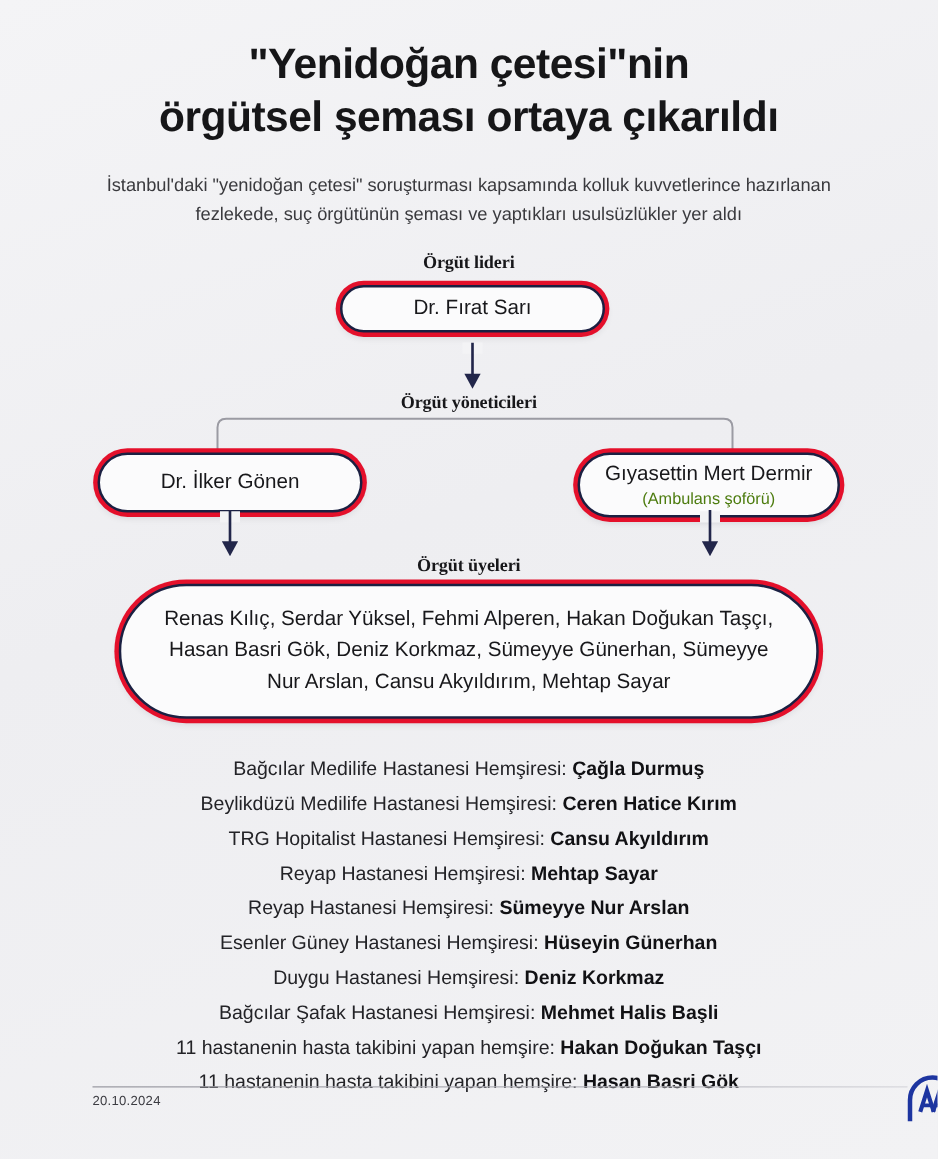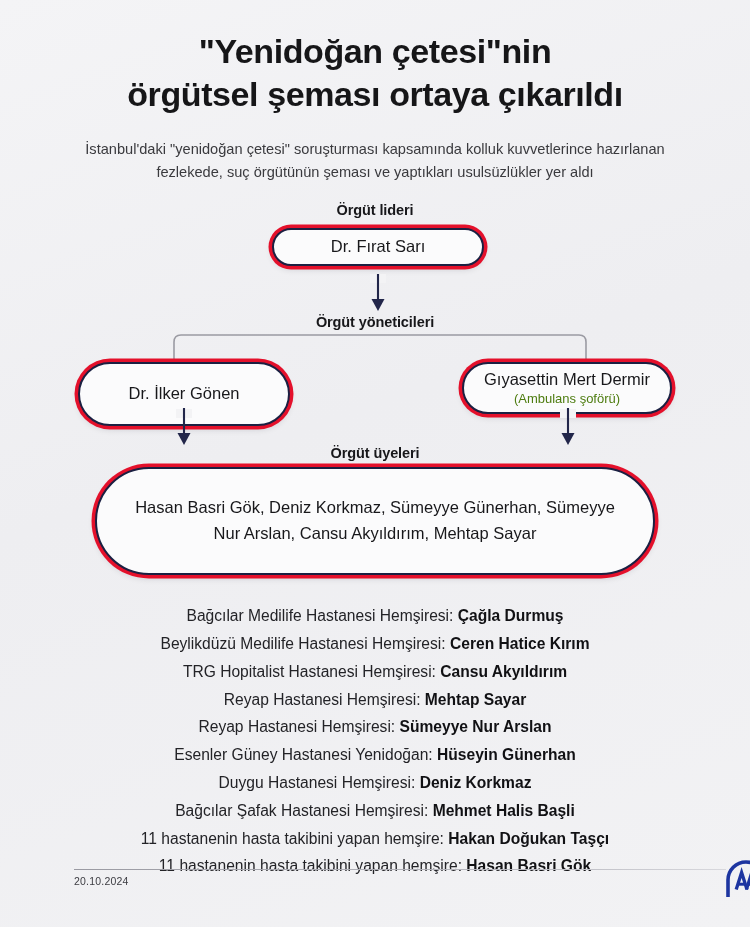--- a/index.html
+++ b/index.html
@@ -50,20 +50,21 @@
     height: 395px;
   }
   .section-label {
     position: absolute;
     width: 100%;
     text-align: center;
     font-size: 14.5px;
     font-weight: 700;
     color: #17171a;
     letter-spacing: -0.1px;
+    font-family: Liberation Serif, serif;
   }
   .lbl-leader   { top: 0px; }
   .lbl-managers { top: 112px; }
   .lbl-members  { top: 243px; }
 
   
   .pill {
     position: absolute;
     box-sizing: border-box;
     background: #fbfbfc;
@@ -84,21 +85,21 @@
     line-height: 1.25;
   }
   .pill .psub {
     font-size: 13px;
     color: #4d7c0f;
     line-height: 1.2;
     margin-top: 1px;
   }
 
   #box-leader   { left: 272px; top: 26px;  width: 212px; height: 38px; }
-  #box-mgr-1    { left: 78px;  top: 160px; width: 212px; height: 64px; }
+  #box-mgr-1    { left: 78px;  top: 160px; width: 212px; height: 48px; }
   #box-mgr-2    { left: 462px; top: 160px; width: 210px; height: 52px; }
   #box-members  {
     left: 95px; top: 265px; width: 560px; height: 108px;
     border-radius: 60px;
   }
   #box-members .mline {
     font-size: 16.5px;
     line-height: 1.52;
     color: #18181b;
   }
@@ -223,20 +224,21 @@
 
     <div class="gap" id="gap-mgr-2"></div>
     <svg class="conn arrow-down" id="arrow-mgr-2" viewBox="0 0 22 38">
       <path d="M11 0 V27" stroke="#22264a" stroke-width="2.1" fill="none"></path>
       <path d="M4.5 25 L11 37 L17.5 25 Z" fill="#22264a"></path>
     </svg>
 
     <div class="section-label lbl-members">Örgüt üyeleri</div>
 
     <div class="pill" id="box-members">
+      <div class="mline">Renas Kılıç, Serdar Yüksel, Fehmi Alperen, Hakan Doğukan Taşçı,</div>
       <div class="mline">Hasan Basri Gök, Deniz Korkmaz, Sümeyye Günerhan, Sümeyye</div>
       <div class="mline">Nur Arslan, Cansu Akyıldırım, Mehtap Sayar</div>
     </div>
 
   </div>
 
   <div class="roster">
     <div class="roster-line">
       <span>Bağcılar Medilife Hastanesi Hemşiresi:</span>
       <b>Çağla Durmuş</b>
@@ -251,21 +253,21 @@
     </div>
     <div class="roster-line">
       <span>Reyap Hastanesi Hemşiresi:</span>
       <b>Mehtap Sayar</b>
     </div>
     <div class="roster-line">
       <span>Reyap Hastanesi Hemşiresi:</span>
       <b>Sümeyye Nur Arslan</b>
     </div>
     <div class="roster-line">
-      <span>Esenler Güney Hastanesi Yenidoğan:</span>
+      <span>Esenler Güney Hastanesi Hemşiresi:</span>
       <b>Hüseyin Günerhan</b>
     </div>
     <div class="roster-line">
       <span>Duygu Hastanesi Hemşiresi:</span>
       <b>Deniz Korkmaz</b>
     </div>
     <div class="roster-line">
       <span>Bağcılar Şafak Hastanesi Hemşiresi:</span>
       <b>Mehmet Halis Başli</b>
     </div>

